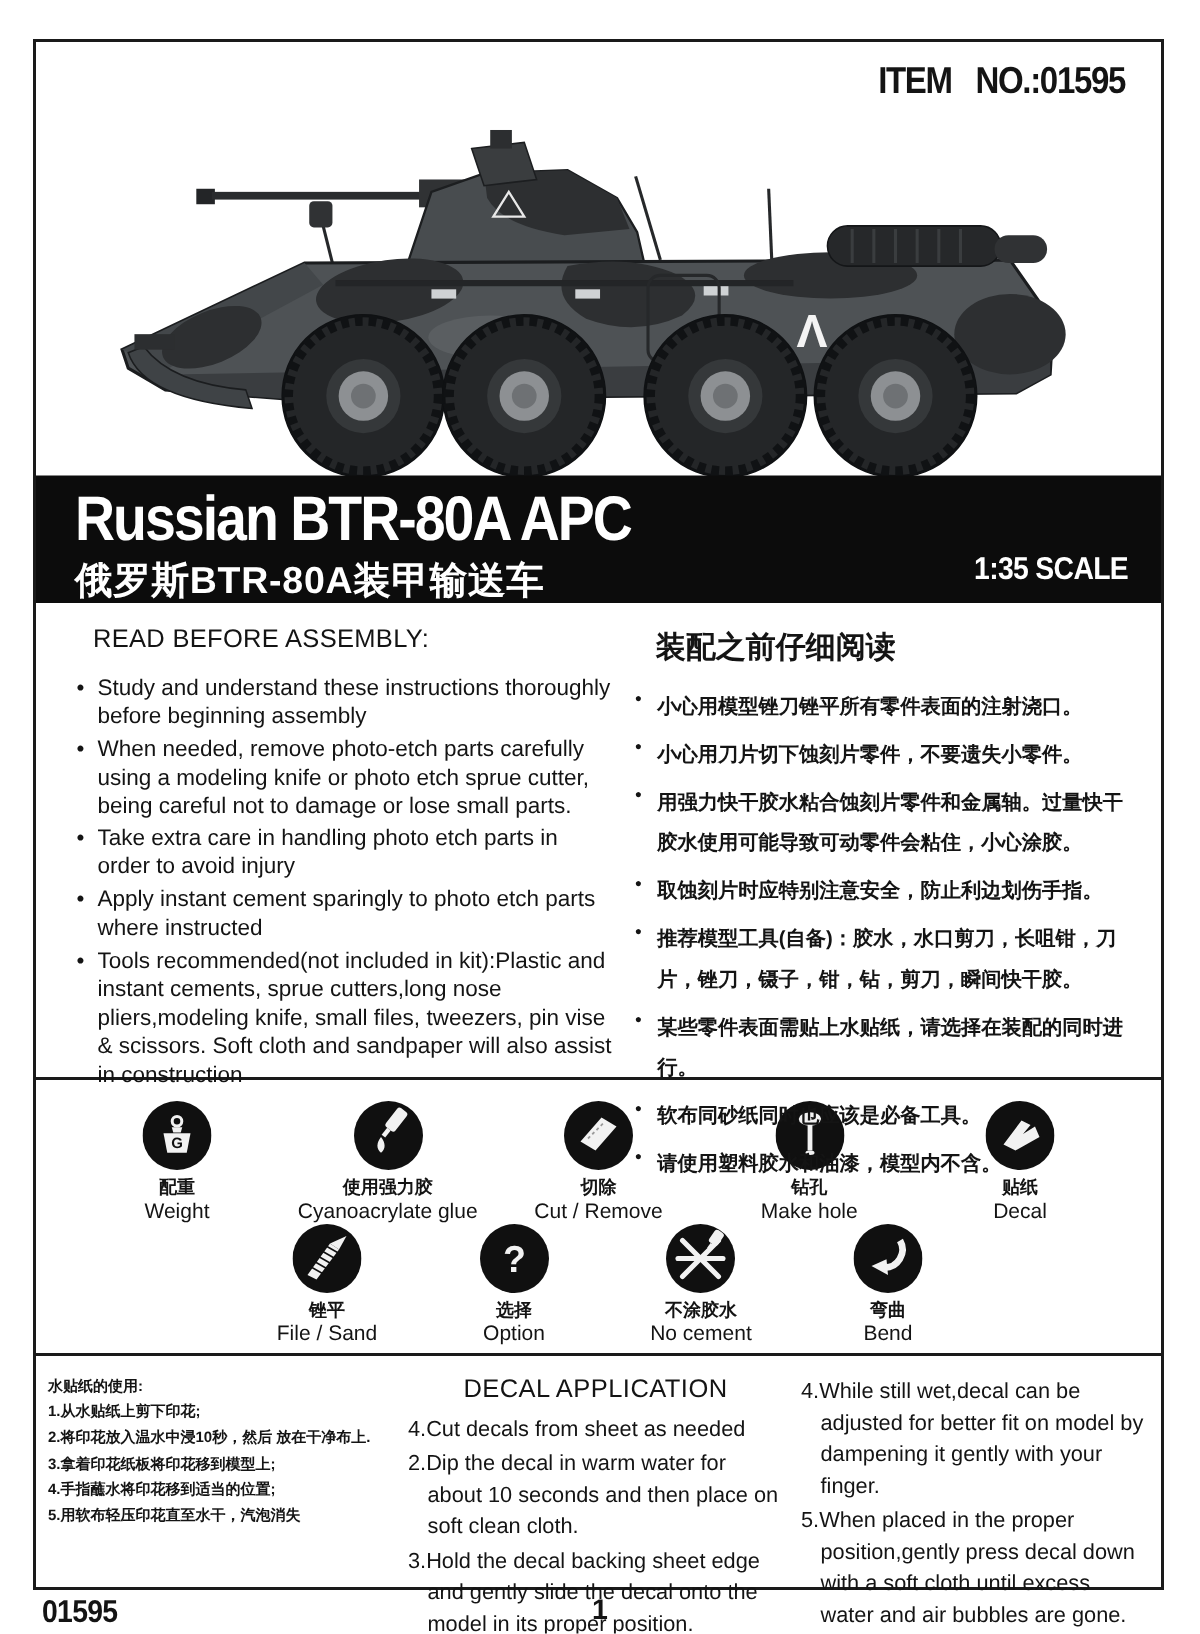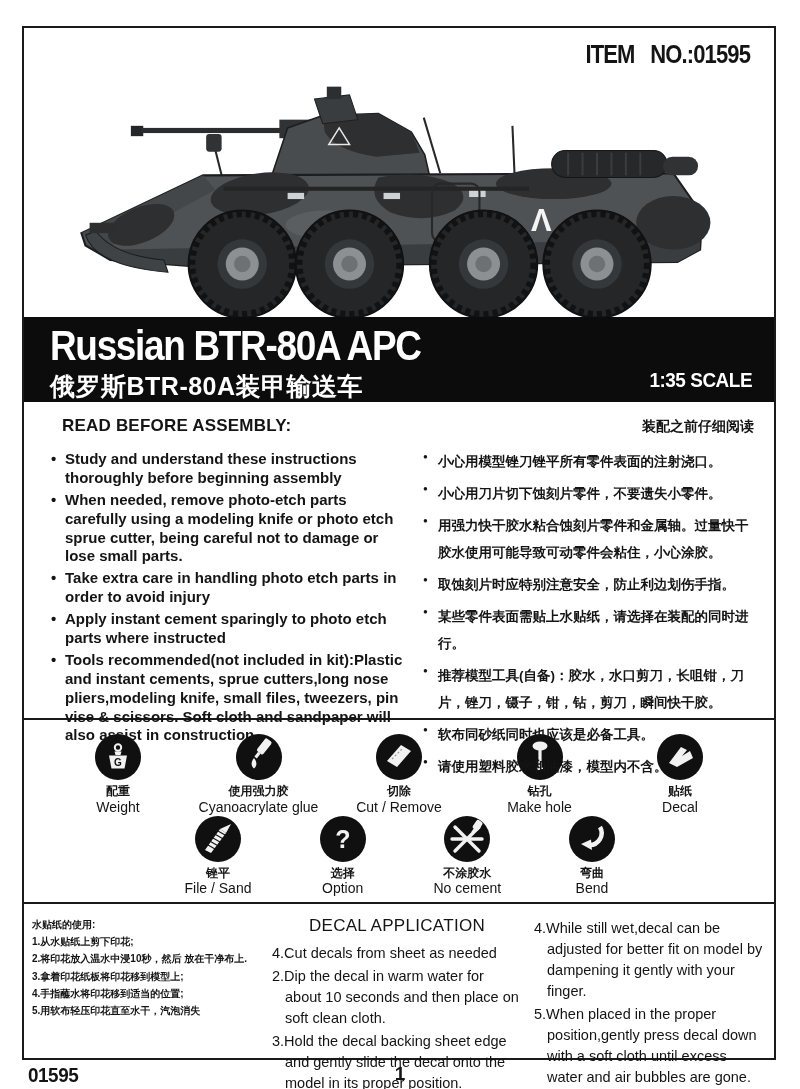--- a/index.html
+++ b/index.html
@@ -33,24 +33,24 @@
   .title-zh { font-size:25px; font-weight:bold; margin-top:2px; letter-spacing:0.5px; }
   .title-scale {
     position:absolute; right:22px; bottom:10px; font-size:21px; font-weight:bold;
     letter-spacing:-0.5px; transform:scaleX(0.9); transform-origin:right center;
   }
   
   .assembly {
     height:316px; flex:none; display:flex; box-sizing:border-box;
     padding:12px 20px 0 26px;
   }
-  .col-en { width:53%; padding-right:14px; box-sizing:border-box;font-weight:bold; }
+  .col-en { width:53%; padding-right:14px; box-sizing:border-box; }
   .col-zh { width:47%; box-sizing:border-box; }
   .en-heading { font-size:17px; margin:2px 0 14px 12px; letter-spacing:0.2px; }
-  .zh-heading { font-size:14px; font-weight:bold; margin:4px 0 12px 14px;text-align:right; }
+  .zh-heading { font-size:20px; font-weight:bold; margin:4px 0 12px 14px; }
   ul.bullets { list-style:none; margin:0; padding:0; }
   .en-bullets li {
     position:relative; padding-left:15px; font-size:15px; line-height:1.26;
     margin-bottom:3px;
   }
   .en-bullets li::before { content:"•"; position:absolute; left:1px; top:0; }
   .zh-bullets li {
     position:relative; padding-left:15px; font-size:13.5px; font-weight:bold;
     line-height:2.0; margin-bottom:5px;
   }
@@ -200,22 +200,22 @@
         <li>Tools recommended(not included in kit):Plastic and instant cements, sprue cutters,long nose pliers,modeling knife, small files, tweezers, pin vise &amp; scissors. Soft cloth and sandpaper will also assist in construction</li>
       </ul>
     </div>
     <div class="col-zh">
       <div class="zh-heading">装配之前仔细阅读</div>
       <ul class="bullets zh-bullets">
         <li>小心用模型锉刀锉平所有零件表面的注射浇口。</li>
         <li>小心用刀片切下蚀刻片零件，不要遗失小零件。</li>
         <li>用强力快干胶水粘合蚀刻片零件和金属轴。过量快干胶水使用可能导致可动零件会粘住，小心涂胶。</li>
         <li>取蚀刻片时应特别注意安全，防止利边划伤手指。</li>
+        <li>推荐模型工具(自备)：胶水，水口剪刀，长咀钳，刀片，锉刀，镊子，钳，钻，剪刀，瞬间快干胶。</li>
         <li>某些零件表面需贴上水贴纸，请选择在装配的同时进行。</li>
-        <li>推荐模型工具(自备)：胶水，水口剪刀，长咀钳，刀片，锉刀，镊子，钳，钻，剪刀，瞬间快干胶。</li>
         <li>软布同砂纸同时也应该是必备工具。</li>
         <li>请使用塑料胶水和油漆，模型内不含。</li>
       </ul>
     </div>
   </div>
 
   <div class="symbols">
     <div class="sym-row">
 
       <div class="sym">

